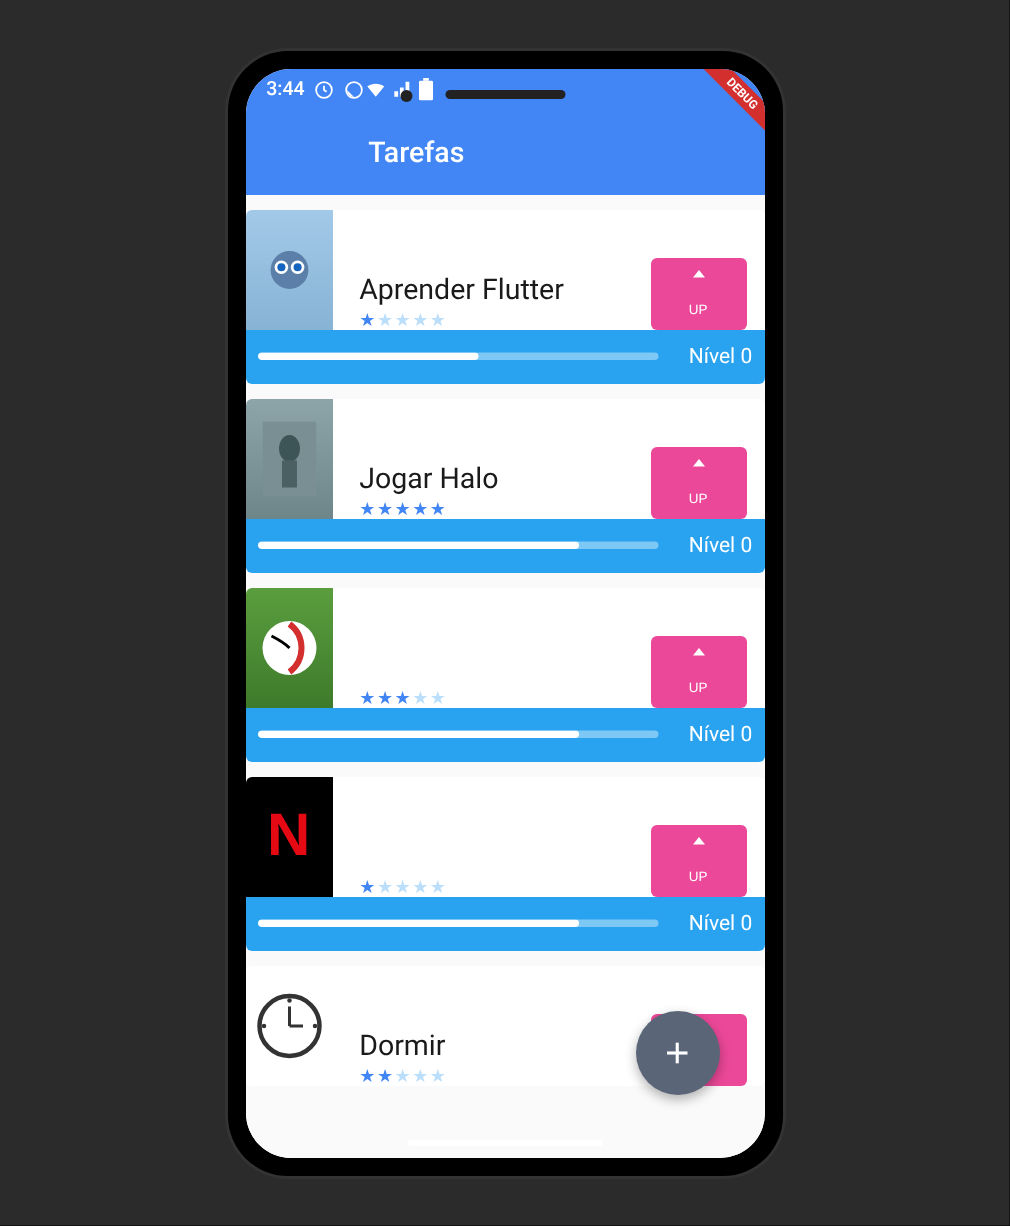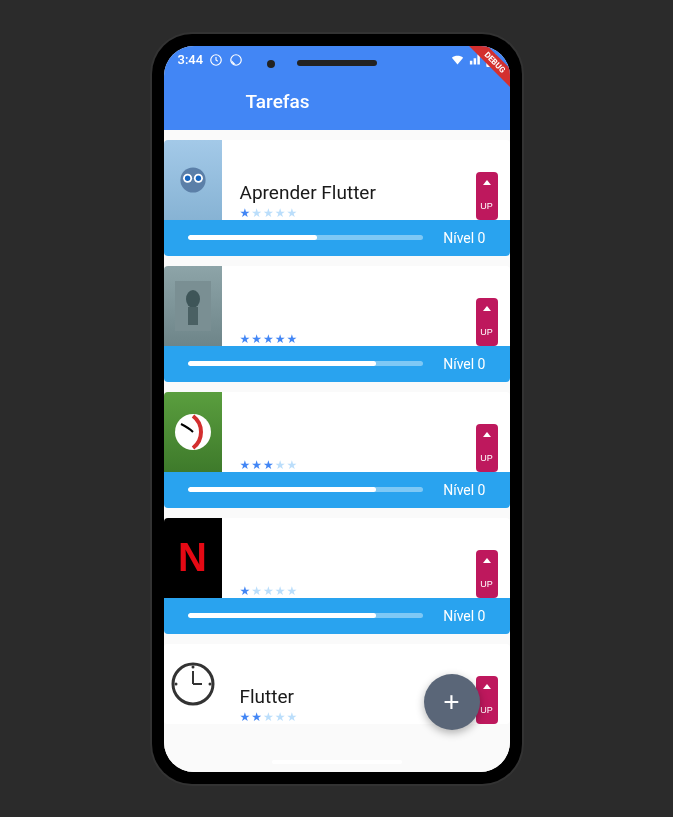--- a/index.html
+++ b/index.html
@@ -49,21 +49,20 @@
       background: #fafafa;
       border-radius: 30px;
       overflow: hidden;
       position: relative;
     }
     .status-bar {
       height: 28px;
       background: #4286f5;
       display: flex;
       align-items: center;
-      justify-content: space-between;
       padding: 0 14px;
       color: #fff;
       font-size: 13px;
       font-weight: 500;
       position: relative;
     }
     .status-left {
       display: flex;
       align-items: center;
       gap: 6px;
@@ -141,23 +140,23 @@
       gap: 1px;
     }
     .star {
       color: #4286f5;
       font-size: 12px;
     }
     .star.empty {
       color: #bbdefb;
     }
     .up-btn {
-      width: 22px;
+      width: 64px;
       height: 48px;
-      background: #be185d;
+      background: #ec4899;
       border: none;
       border-radius: 4px;
       color: #fff;
       display: flex;
       flex-direction: column;
       align-items: center;
       justify-content: center;
       margin-right: 12px;
       cursor: pointer;
       gap: 16px;
@@ -170,21 +169,21 @@
       border-left: 4px solid transparent;
       border-right: 4px solid transparent;
       border-bottom: 5px solid #fff;
     }
     .task-bottom {
       height: 36px;
       background: #29a3ef;
       display: flex;
       align-items: center;
       justify-content: space-between;
-      padding: 0 24px;
+      padding: 0 8px;
     }
     .progress-track {
       flex: 1;
       height: 5px;
       background: rgba(255,255,255,0.4);
       border-radius: 3px;
       margin-right: 20px;
       overflow: hidden;
     }
     .progress-fill {
@@ -313,20 +312,21 @@
       <div class="task-card">
         <div class="task-top">
           <div class="task-thumb thumb-halo">
             <svg width="36" height="50" viewBox="0 0 36 50">
                 <rect width="36" height="50" fill="#7a8f93"></rect>
                 <ellipse cx="18" cy="18" rx="7" ry="9" fill="#3e5558"></ellipse>
                 <rect x="13" y="26" width="10" height="18" fill="#4a6063"></rect>
               </svg>
           </div>
           <div class="task-info">
+            <div class="task-title">Jogar Halo</div>
             <div class="stars">
               <span class="star">★</span>
               <span class="star">★</span>
               <span class="star">★</span>
               <span class="star">★</span>
               <span class="star">★</span>
             </div>
           </div>
           <button class="up-btn">
             <span class="arrow"></span>
@@ -403,21 +403,21 @@
             <svg width="46" height="46" viewBox="0 0 46 46">
                 <circle cx="23" cy="23" r="20" fill="#fff" stroke="#333" stroke-width="3"></circle>
                 <line x1="23" y1="23" x2="23" y2="10" stroke="#333" stroke-width="2"></line>
                 <line x1="23" y1="23" x2="32" y2="23" stroke="#333" stroke-width="2"></line>
                 <circle cx="23" cy="6" r="1.5" fill="#333"></circle>
                 <circle cx="40" cy="23" r="1.5" fill="#333"></circle>
                 <circle cx="6" cy="23" r="1.5" fill="#333"></circle>
               </svg>
           </div>
           <div class="task-info">
-            <div class="task-title">Flutter</div>
+            <div class="task-title">Dormir</div>
             <div class="stars">
               <span class="star">★</span>
               <span class="star">★</span>
               <span class="star empty">★</span>
               <span class="star empty">★</span>
               <span class="star empty">★</span>
             </div>
           </div>
           <button class="up-btn">
             <span class="arrow"></span>

